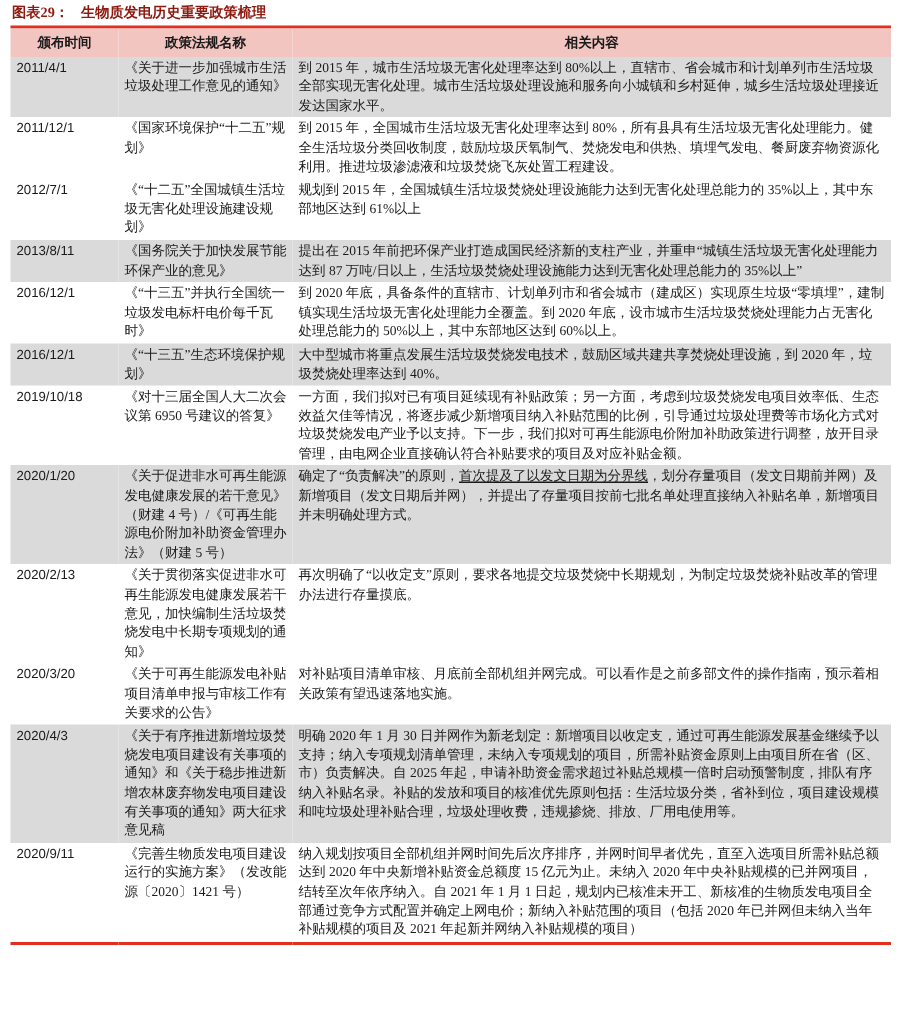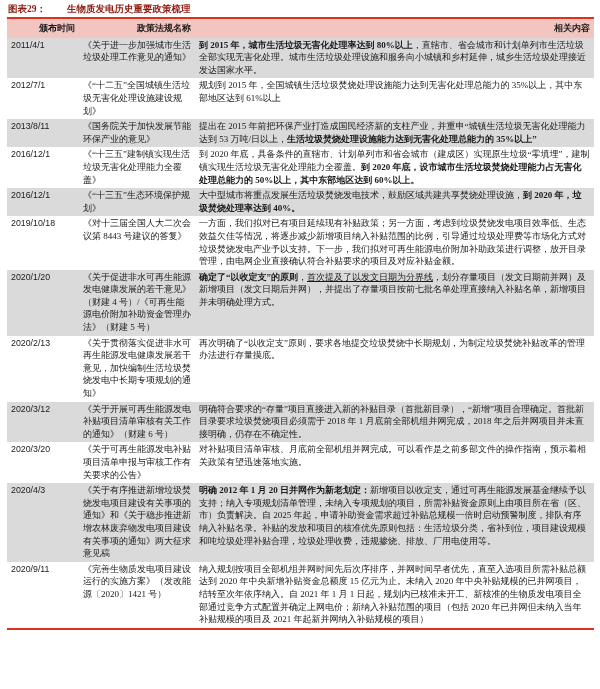--- a/index.html
+++ b/index.html
@@ -13,45 +13,45 @@
   html, body { margin: 0; padding: 0; }
   body {
     width: 600px; height: 689px; overflow: hidden;
     background: #ffffff;
     font-family: "Liberation Serif", "DejaVu Serif", serif;
     color: var(--text-black);
     -webkit-font-smoothing: antialiased;
   }
   .page { padding: 2px 6px 0 7px; }
   .title-bar {
-    display: flex; align-items: baseline; gap: 21px;
+    display: flex; align-items: baseline; gap: 8px;
     font-weight: bold; font-size: 9.5px; line-height: 12px;
     color: var(--title-red);
     padding: 1px 0 2px 1px;
   }
   .top-rule { height: 0; border-top: 2px solid var(--accent-red); margin-bottom: 0; }
   table.policy {
     width: 100%; border-collapse: collapse; table-layout: fixed;
     font-size: 9px; line-height: 12.6px;
     border-bottom: 2px solid var(--accent-red);
   }
   col.col-date { width: 72px; }
   col.col-name { width: 116px; }
   th {
     background: var(--header-bg);
-    font-weight: bold; text-align: right;
+    font-weight: bold; text-align: center;
     font-size: 9px; padding: 3px 4px;
   }
   td { vertical-align: top; padding: 1px 4px 2px 4px; }
   tr.shaded { background: var(--row-shade); }
   td.policy-date {
     font-family: "Liberation Sans", "DejaVu Sans", sans-serif;
     font-size: 8.8px; letter-spacing: 0; margin-left: 10px;
   }
-  .b { font-weight: bold; }
+  .b { font-weight: normal; }
   .u { text-decoration: underline; }
 </style>
 </head>
 <body>
 
 <div class="page">
   <div class="title-bar">
     <span>图表29：</span>
     <span>生物质发电历史重要政策梳理</span>
   </div>
@@ -70,68 +70,68 @@
         <th>相关内容</th>
       </tr>
     </thead>
     <tbody>
         <tr class="shaded">
           <td class="policy-date">2011/4/1</td>
           <td class="policy-name">《关于进一步加强城市生活垃圾处理工作意见的通知》</td>
           <td class="policy-content"><span class="b">到 2015 年，城市生活垃圾无害化处理率达到 80%以上</span><span>，直辖市、省会城市和计划单列市生活垃圾全部实现无害化处理。城市生活垃圾处理设施和服务向小城镇和乡村延伸，城乡生活垃圾处理接近发达国家水平。</span></td>
         </tr>
         <tr>
+          <td class="policy-date">2011/12/1</td>
+          <td class="policy-name">《国家环境保护“十二五”规划》</td>
+          <td class="policy-content"><span>到 2015 年，全国城市生活垃圾无害化处理率达到 80%，所有县具有生活垃圾无害化处理能力。健全生活垃圾分类回收制度，鼓励垃圾厌氧制气、焚烧发电和供热、填埋气发电、餐厨废弃物资源化利用。推进垃圾渗滤液和垃圾焚烧飞灰处置工程建设。</span></td>
+        </tr>
+        <tr>
           <td class="policy-date">2012/7/1</td>
           <td class="policy-name">《“十二五”全国城镇生活垃圾无害化处理设施建设规划》</td>
           <td class="policy-content"><span>规划到 2015 年，全国城镇生活垃圾焚烧处理设施能力达到无害化处理总能力的 35%以上，其中东部地区达到 61%以上</span></td>
         </tr>
         <tr class="shaded">
           <td class="policy-date">2013/8/11</td>
           <td class="policy-name">《国务院关于加快发展节能环保产业的意见》</td>
-          <td class="policy-content"><span>提出在 2015 年前把环保产业打造成国民经济新的支柱产业，并重申“城镇生活垃圾无害化处理能力达到 53 万吨/日以上，</span><span class="b">生活垃圾焚烧处理设施能力达到无害化处理总能力的 35%以上”</span></td>
+          <td class="policy-content"><span>提出在 2015 年前把环保产业打造成国民经济新的支柱产业，并重申“城镇生活垃圾无害化处理能力达到 87 万吨/日以上，</span><span class="b">生活垃圾焚烧处理设施能力达到无害化处理总能力的 35%以上”</span></td>
         </tr>
         <tr>
           <td class="policy-date">2016/12/1</td>
-          <td class="policy-name">《“十三五”建制镇实现生活垃圾无害化处理能力全覆盖》</td>
+          <td class="policy-name">《“十三五”并执行全国统一垃圾发电标杆电价每千瓦时》</td>
           <td class="policy-content"><span>到 2020 年底，具备条件的直辖市、计划单列市和省会城市（建成区）实现原生垃圾“零填埋”，建制镇实现生活垃圾无害化处理能力全覆盖。</span><span class="b">到 2020 年底，设市城市生活垃圾焚烧处理能力占无害化处理总能力的 50%以上，其中东部地区达到 60%以上。</span></td>
         </tr>
         <tr class="shaded">
           <td class="policy-date">2016/12/1</td>
           <td class="policy-name">《“十三五”生态环境保护规划》</td>
           <td class="policy-content"><span>大中型城市将重点发展生活垃圾焚烧发电技术，鼓励区域共建共享焚烧处理设施，</span><span class="b">到 2020 年，垃圾焚烧处理率达到 40%。</span></td>
         </tr>
         <tr>
           <td class="policy-date">2019/10/18</td>
-          <td class="policy-name">《对十三届全国人大二次会议第 8443 号建议的答复》</td>
+          <td class="policy-name">《对十三届全国人大二次会议第 6950 号建议的答复》</td>
           <td class="policy-content"><span>一方面，我们拟对已有项目延续现有补贴政策；另一方面，考虑到垃圾焚烧发电项目效率低、生态效益欠佳等情况，将逐步减少新增项目纳入补贴范围的比例，引导通过垃圾处理费等市场化方式对垃圾焚烧发电产业予以支持。下一步，我们拟对可再生能源电价附加补助政策进行调整，放开目录管理，由电网企业直接确认符合补贴要求的项目及对应补贴金额。</span></td>
         </tr>
         <tr class="shaded">
           <td class="policy-date">2020/1/20</td>
           <td class="policy-name">《关于促进非水可再生能源发电健康发展的若干意见》（财建 4 号）/《可再生能源电价附加补助资金管理办法》（财建 5 号）</td>
-          <td class="policy-content"><span class="b">确定了“以收定支”的原则</span><span>，</span><span class="u">首次提及了以发文日期为分界线</span><span>，划分存量项目（发文日期前并网）及新增项目（发文日期后并网），并提出了存量项目按前七批名单处理直接纳入补贴名单，新增项目并未明确处理方式。</span></td>
+          <td class="policy-content"><span class="b">确定了“负责解决”的原则</span><span>，</span><span class="u">首次提及了以发文日期为分界线</span><span>，划分存量项目（发文日期前并网）及新增项目（发文日期后并网），并提出了存量项目按前七批名单处理直接纳入补贴名单，新增项目并未明确处理方式。</span></td>
         </tr>
         <tr>
           <td class="policy-date">2020/2/13</td>
           <td class="policy-name">《关于贯彻落实促进非水可再生能源发电健康发展若干意见，加快编制生活垃圾焚烧发电中长期专项规划的通知》</td>
           <td class="policy-content"><span>再次明确了“以收定支”原则，要求各地提交垃圾焚烧中长期规划，为制定垃圾焚烧补贴改革的管理办法进行存量摸底。</span></td>
-        </tr>
-        <tr class="shaded">
-          <td class="policy-date">2020/3/12</td>
-          <td class="policy-name">《关于开展可再生能源发电补贴项目清单审核有关工作的通知》（财建 6 号）</td>
-          <td class="policy-content"><span>明确符合要求的“存量”项目直接进入新的补贴目录（首批新目录），“新增”项目合理确定。首批新目录要求垃圾焚烧项目必须需于 2018 年 1 月底前全部机组并网完成，2018 年之后并网项目并未直接明确，仍存在不确定性。</span></td>
         </tr>
         <tr>
           <td class="policy-date">2020/3/20</td>
           <td class="policy-name">《关于可再生能源发电补贴项目清单申报与审核工作有关要求的公告》</td>
           <td class="policy-content"><span>对补贴项目清单审核、月底前全部机组并网完成。可以看作是之前多部文件的操作指南，预示着相关政策有望迅速落地实施。</span></td>
         </tr>
         <tr class="shaded">
           <td class="policy-date">2020/4/3</td>
           <td class="policy-name">《关于有序推进新增垃圾焚烧发电项目建设有关事项的通知》和《关于稳步推进新增农林废弃物发电项目建设有关事项的通知》两大征求意见稿</td>
-          <td class="policy-content"><span class="b">明确 2012 年 1 月 20 日并网作为新老划定：</span><span>新增项目以收定支，通过可再生能源发展基金继续予以支持；纳入专项规划清单管理，未纳入专项规划的项目，所需补贴资金原则上由项目所在省（区、市）负责解决。自 2025 年起，申请补助资金需求超过补贴总规模一倍时启动预警制度，排队有序纳入补贴名录。补贴的发放和项目的核准优先原则包括：生活垃圾分类，省补到位，项目建设规模和吨垃圾处理补贴合理，垃圾处理收费，违规掺烧、排放、厂用电使用等。</span></td>
+          <td class="policy-content"><span class="b">明确 2020 年 1 月 30 日并网作为新老划定：</span><span>新增项目以收定支，通过可再生能源发展基金继续予以支持；纳入专项规划清单管理，未纳入专项规划的项目，所需补贴资金原则上由项目所在省（区、市）负责解决。自 2025 年起，申请补助资金需求超过补贴总规模一倍时启动预警制度，排队有序纳入补贴名录。补贴的发放和项目的核准优先原则包括：生活垃圾分类，省补到位，项目建设规模和吨垃圾处理补贴合理，垃圾处理收费，违规掺烧、排放、厂用电使用等。</span></td>
         </tr>
         <tr>
           <td class="policy-date">2020/9/11</td>
           <td class="policy-name">《完善生物质发电项目建设运行的实施方案》（发改能源〔2020〕1421 号）</td>
           <td class="policy-content"><span>纳入规划按项目全部机组并网时间先后次序排序，并网时间早者优先，直至入选项目所需补贴总额达到 2020 年中央新增补贴资金总额度 15 亿元为止。未纳入 2020 年中央补贴规模的已并网项目，结转至次年依序纳入。自 2021 年 1 月 1 日起，规划内已核准未开工、新核准的生物质发电项目全部通过竞争方式配置并确定上网电价；新纳入补贴范围的项目（包括 2020 年已并网但未纳入当年补贴规模的项目及 2021 年起新并网纳入补贴规模的项目）</span></td>
         </tr>
       </tbody>
   </table>
 
 </div>

